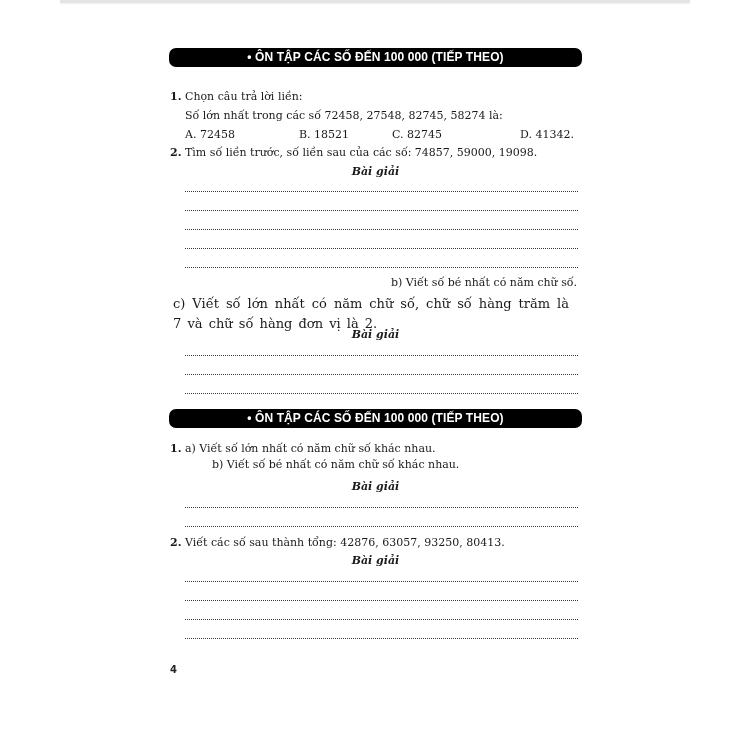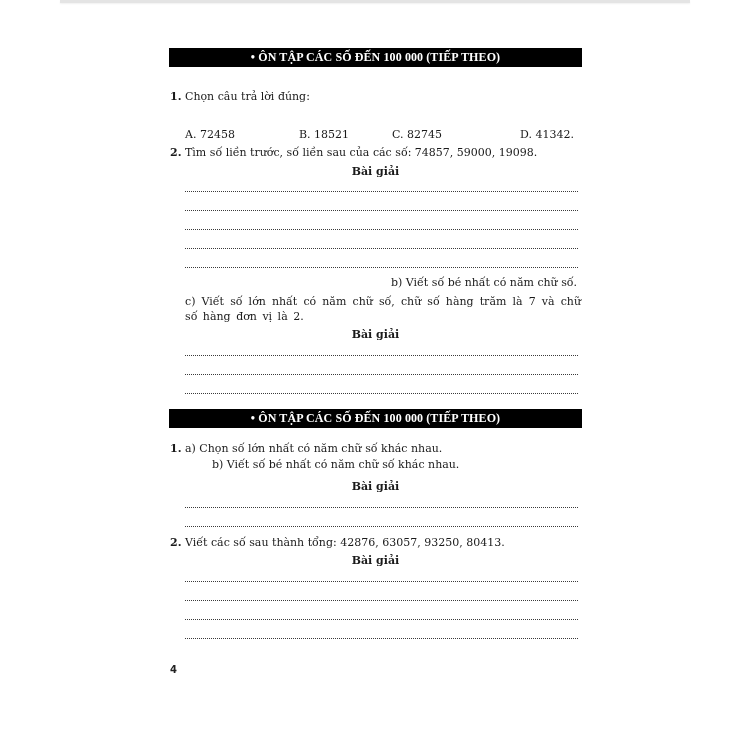--- a/index.html
+++ b/index.html
@@ -31,59 +31,61 @@
       width: 750px;
       height: 750px;
     }
     .header-bar {
       position: absolute;
       left: 169px;
       width: 413px;
       height: 19px;
       background: #000000;
       color: #ffffff;
-      font-family: Liberation Serif, serif;
+      font-family: Liberation Sans, sans-serif;
       font-weight: bold;
       font-size: 12px;
       line-height: 19px;
       text-align: center;
       letter-spacing: 0.1px;
+      border-radius: 7px;
     }
     .txt {
       position: absolute;
       font-size: 11px;
       line-height: 14px;
       white-space: nowrap;
       color: #1a1a1a;
     }
     .num {
       font-weight: bold;
     }
     .center-label {
       position: absolute;
       left: 169px;
       width: 413px;
       text-align: center;
       font-size: 11px;
       line-height: 14px;
+      font-style: italic;
       font-weight: bold;
     }
     .dots {
       position: absolute;
       left: 185px;
       width: 393px;
       height: 0;
       border-top: 1px dotted #3a3a3a;
     }
     .justify {
       position: absolute;
-      left: 185px;
+      left: 173px;
       width: 396px;
-      font-size: 11px;
-      line-height: 15px;
+      font-size: 13px;
+      line-height: 20px;
       text-align: justify;
       text-align-last: left;
       white-space: normal;
       word-spacing: 2px;
     }
     .page-number {
       position: absolute;
       left: 170px;
       top: 664px;
       font-family: "DejaVu Sans", "Liberation Sans", sans-serif;
@@ -96,22 +98,23 @@
 <body>
 
 <div class="top-strip"></div>
 
 <div class="page">
 
   <div class="header-bar" style="top:48px;">• ÔN TẬP CÁC SỐ ĐẾN 100 000 (TIẾP THEO)</div>
 
   <div class="txt" style="left:170px; top:90px;">
     <span class="num">1.</span>
-    <span>Chọn câu trả lời đúng:</span>
+    <span>Chọn câu trả lời liền:</span>
   </div>
+  <div class="txt" style="left:185px; top:109px;">Số lớn nhất trong các số 72458, 27548, 82745, 58274 là:</div>
   <div class="txt" style="left:185px; top:128px;">A. 72458</div>
   <div class="txt" style="left:299px; top:128px;">B. 18521</div>
   <div class="txt" style="left:392px; top:128px;">C. 82745</div>
   <div class="txt" style="left:520px; top:128px;">D. 41342.</div>
 
   <div class="txt" style="left:170px; top:146px;">
     <span class="num">2.</span>
     <span>Tìm số liền trước, số liền sau của các số: 74857, 59000, 19098.</span>
   </div>
   <div class="center-label" style="top:165px;">Bài giải</div>
@@ -125,21 +128,21 @@
   <div class="justify" style="top:294px;">c) Viết số lớn nhất có năm chữ số, chữ số hàng trăm là 7 và chữ số hàng đơn vị là 2.</div>
   <div class="center-label" style="top:328px;">Bài giải</div>
   <div class="dots" style="top:355px;"></div>
   <div class="dots" style="top:374px;"></div>
   <div class="dots" style="top:393px;"></div>
 
   <div class="header-bar" style="top:409px;">• ÔN TẬP CÁC SỐ ĐẾN 100 000 (TIẾP THEO)</div>
 
   <div class="txt" style="left:170px; top:442px;">
     <span class="num">1.</span>
-    <span>a) Chọn số lớn nhất có năm chữ số khác nhau.</span>
+    <span>a) Viết số lớn nhất có năm chữ số khác nhau.</span>
   </div>
   <div class="txt" style="left:185px; top:458px;margin-left:27px;">b) Viết số bé nhất có năm chữ số khác nhau.</div>
   <div class="center-label" style="top:480px;">Bài giải</div>
   <div class="dots" style="top:507px;"></div>
   <div class="dots" style="top:526px;"></div>
 
   <div class="txt" style="left:170px; top:536px;">
     <span class="num">2.</span>
     <span>Viết các số sau thành tổng: 42876, 63057, 93250, 80413.</span>
   </div>

